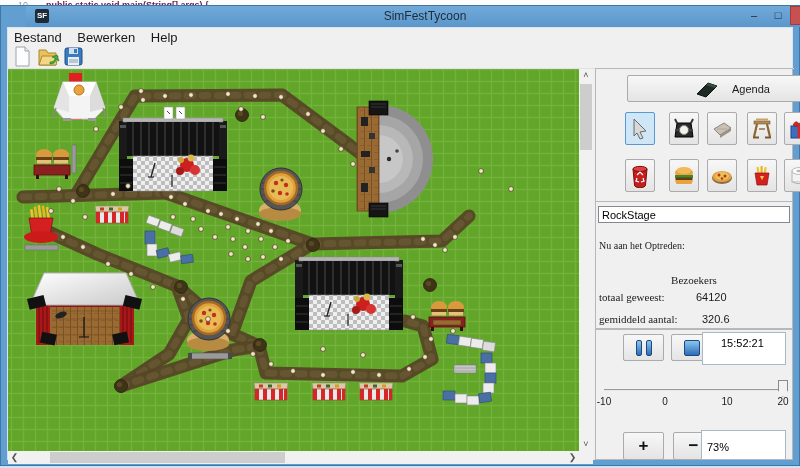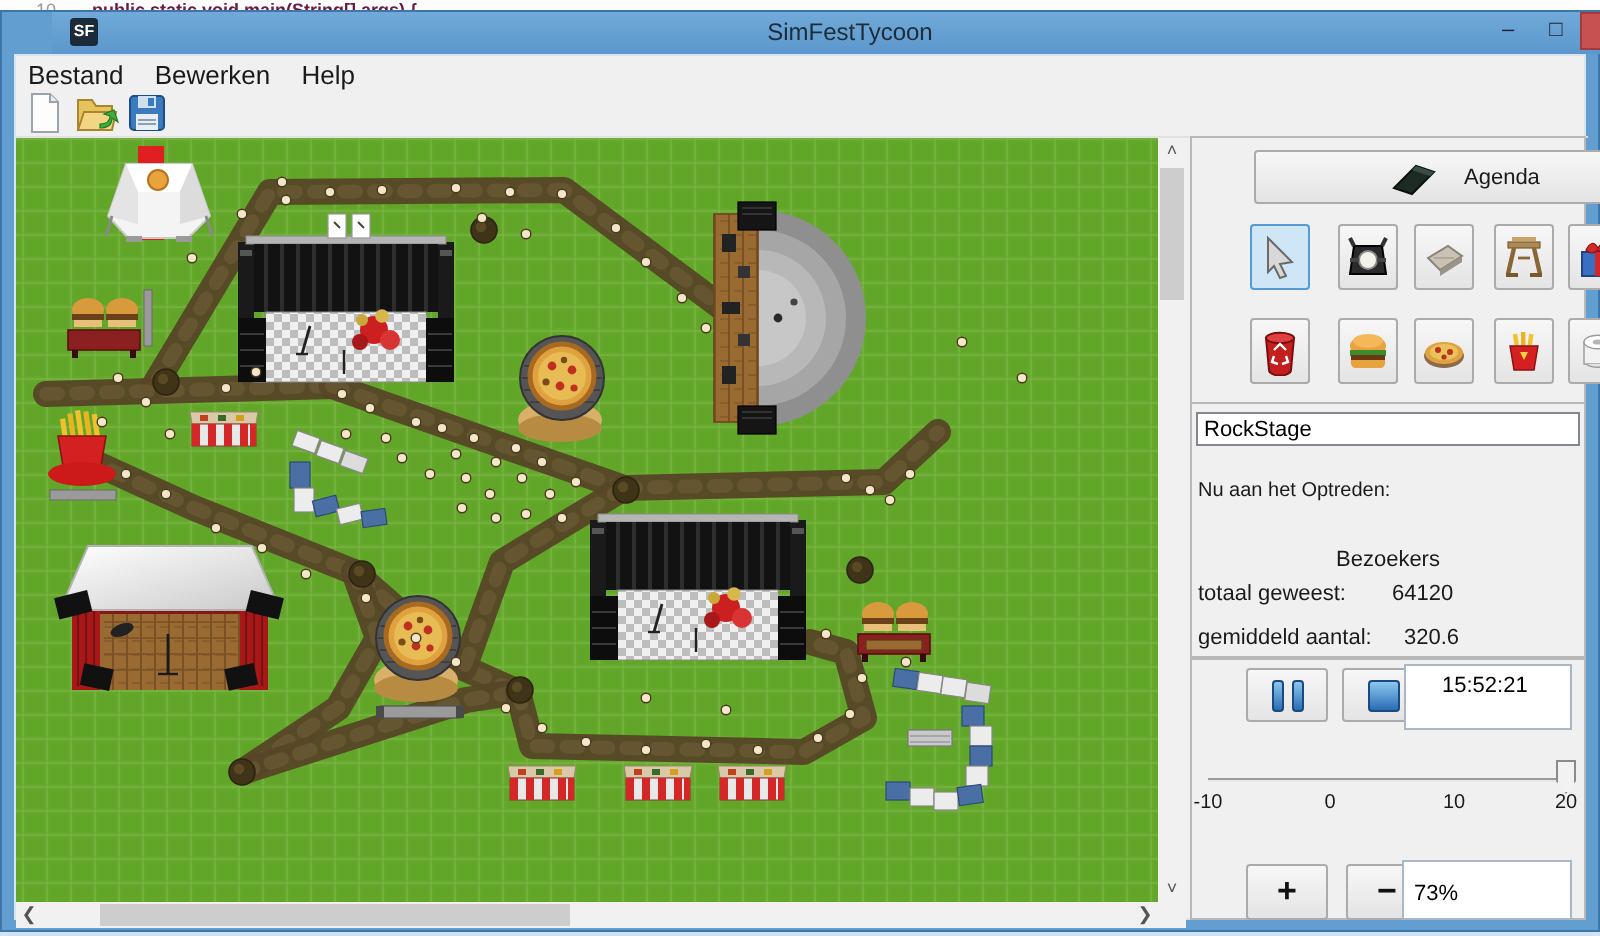--- a/index.html
+++ b/index.html
@@ -45,21 +45,21 @@
   #box-info { top:173px; height:128px; }
   #box-controls { top:301px; height:131px; }
 
   .uibtn { background:linear-gradient(#f7f7f7,#e4e4e4); border:1px solid #ababab; border-radius:2px;margin-left:25px; }
   #agenda-btn { left:6px; top:6px; width:184px; height:27px; font-size:11px; color:#1a1a1a; }
   #agenda-btn span.lbl { position:absolute; left:104px; top:7px; }
   .toolbtn { width:30px; height:33px; }
   .toolbtn.selected { background:#cfe6f7; border-color:#5599d5; }
   .toolbtn svg { position:absolute; left:3px; top:4px; }
 
-  .flabel { font-size:10px; color:#1a1a1a; white-space:nowrap; }
+  .flabel { font-size:10px; color:#1a1a1a; white-space:nowrap;font-family:Liberation Serif, serif; }
   #stage-name-input { left:2px; top:4px; width:192px; height:17px; border:1px solid #828790; font-size:11px; padding:1px 3px; background:#fff; font-family:"Liberation Sans",sans-serif; }
   #now-playing-box { left:98px; top:19px; width:96px; height:47px; background:#fff; border:1px solid #c8c8c8; font-size:11px; padding:2px 4px; }
 
   .statval { font-size:11px; color:#1a1a1a; }
   #pause-btn,#stop-btn { width:41px; height:27px; }
   .blueglyph { background:linear-gradient(#8cc6ee,#2a6db5); border:1px solid #1a4a80; border-radius:2px; }
   #time-box { left:106px; top:2px; width:84px; height:33px; background:#fff; border:1px solid #a8b8c8; font-size:11px; padding:4px 18px; }
 
   #slider-track { left:8px; top:59px; width:180px; height:2px; background:#9a9a9a; border-bottom:1px solid #e8e8e8; }
   #slider-thumb { top:50px; width:10px; height:17px; background:#f2f2f2; border:1px solid #8a8a8a; clip-path:polygon(0 0,100% 0,100% 62%,50% 100%,0 62%); }

